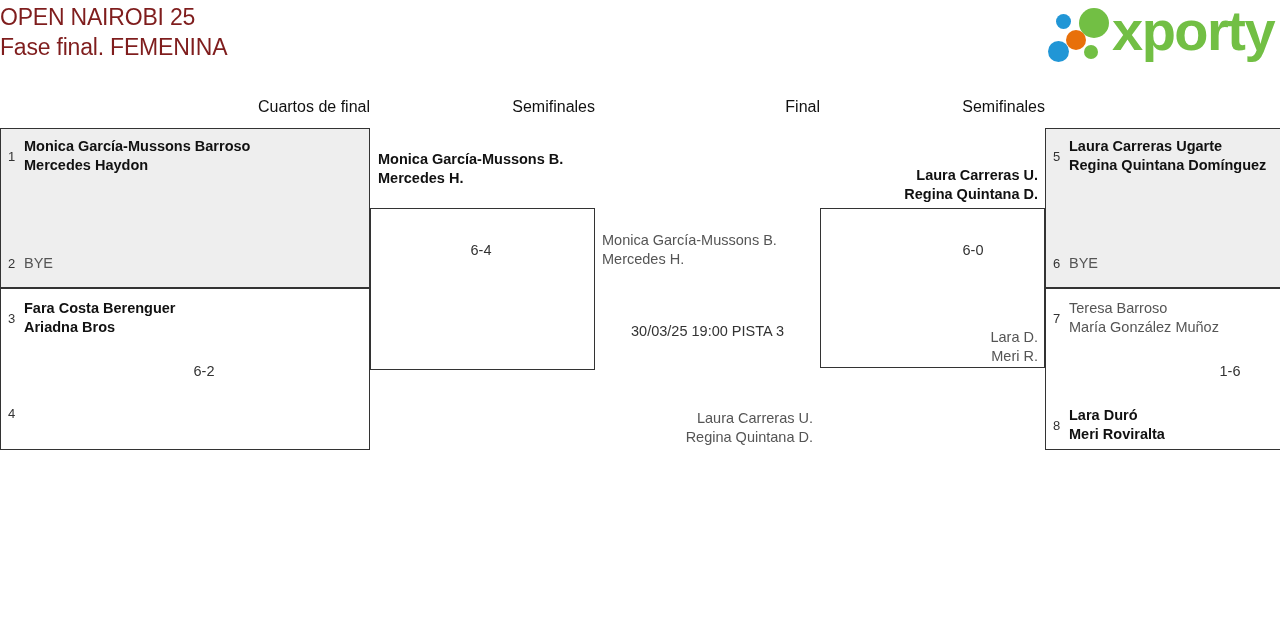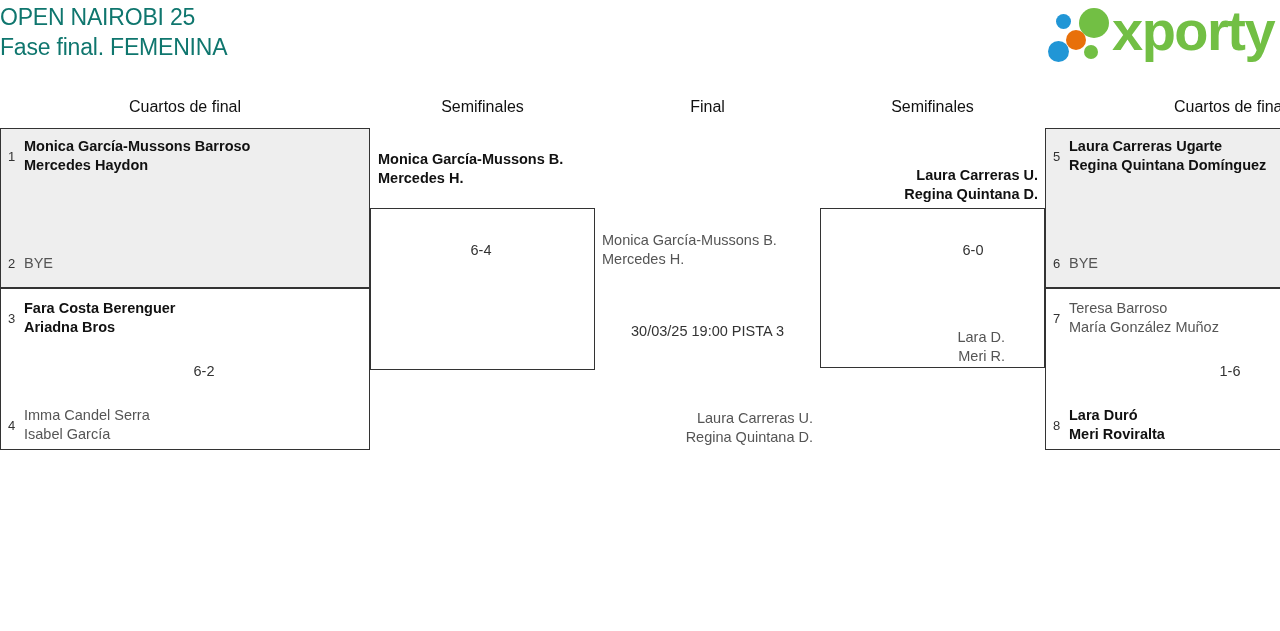--- a/index.html
+++ b/index.html
@@ -18,21 +18,21 @@
   }
 
   
   .title {
     position: absolute;
     left: 0px;
     top: 2px;
     font-size: 23px;
     line-height: 30px;
     font-weight: 500;
-    color: #0f766e;
+    color: #7f1d1d;
     letter-spacing: -0.2px;
     white-space: nowrap;
   }
   .title .line2 { display: block; }
 
   
   .logo {
     position: absolute;
     left: 1046px;
     top: 2px;
@@ -57,21 +57,21 @@
     letter-spacing: -1.5px;
   }
 
   
   .round-head {
     position: absolute;
     top: 96px;
     font-size: 16px;
     line-height: 22px;
     color: #111111;
-    text-align: center;
+    text-align: right;
     white-space: nowrap;
   }
 
   
   .box {
     position: absolute;
     border: 1px solid #333333;
     background: #ffffff;
   }
   .box.shaded { background: #eeeeee; }
@@ -157,24 +157,20 @@
   <div class="entry" style="left:8px;top:299px;width:356px;">
     <span class="seed">3</span>
     <span class="names win">
       <span>Fara Costa Berenguer</span><br>
       <span>Ariadna Bros</span>
     </span>
   </div>
   <div class="score c" style="left:0px;top:362px;width:408px;">6-2</div>
   <div class="entry" style="left:8px;top:406px;width:356px;">
     <span class="seed">4</span>
-    <span class="names">
-      <span>Imma Candel Serra</span><br>
-      <span>Isabel García</span>
-    </span>
   </div>
 
   <div class="box" style="left:370px;top:208px;width:225px;height:162px;"></div>
   <div class="entry noseed" style="left:378px;top:150px;width:210px;">
 
     <span class="names win">
       <span>Monica García-Mussons B.</span><br>
       <span>Mercedes H.</span>
     </span>
   </div>
@@ -198,21 +194,21 @@
 
   <div class="box" style="left:820px;top:208px;width:225px;height:160px;"></div>
   <div class="entry noseed right-al" style="left:827px;top:150px;width:211px;">
 
     <span class="names win">
       <span>Laura Carreras U.</span><br>
       <span>Regina Quintana D.</span>
     </span>
   </div>
   <div class="score c" style="left:862px;top:241px;width:222px;">6-0</div>
-  <div class="entry noseed right-al" style="left:794px;top:312px;width:211px;">
+  <div class="entry noseed right-al" style="left:827px;top:312px;width:211px;">
 
     <span class="names">
       <span>Lara D.</span><br>
       <span>Meri R.</span>
     </span>
   </div>
 
   <div class="box shaded" style="left:1045px;top:128px;width:370px;height:160px;"></div>
   <div class="entry" style="left:1053px;top:137px;width:356px;">
     <span class="seed">5</span>

